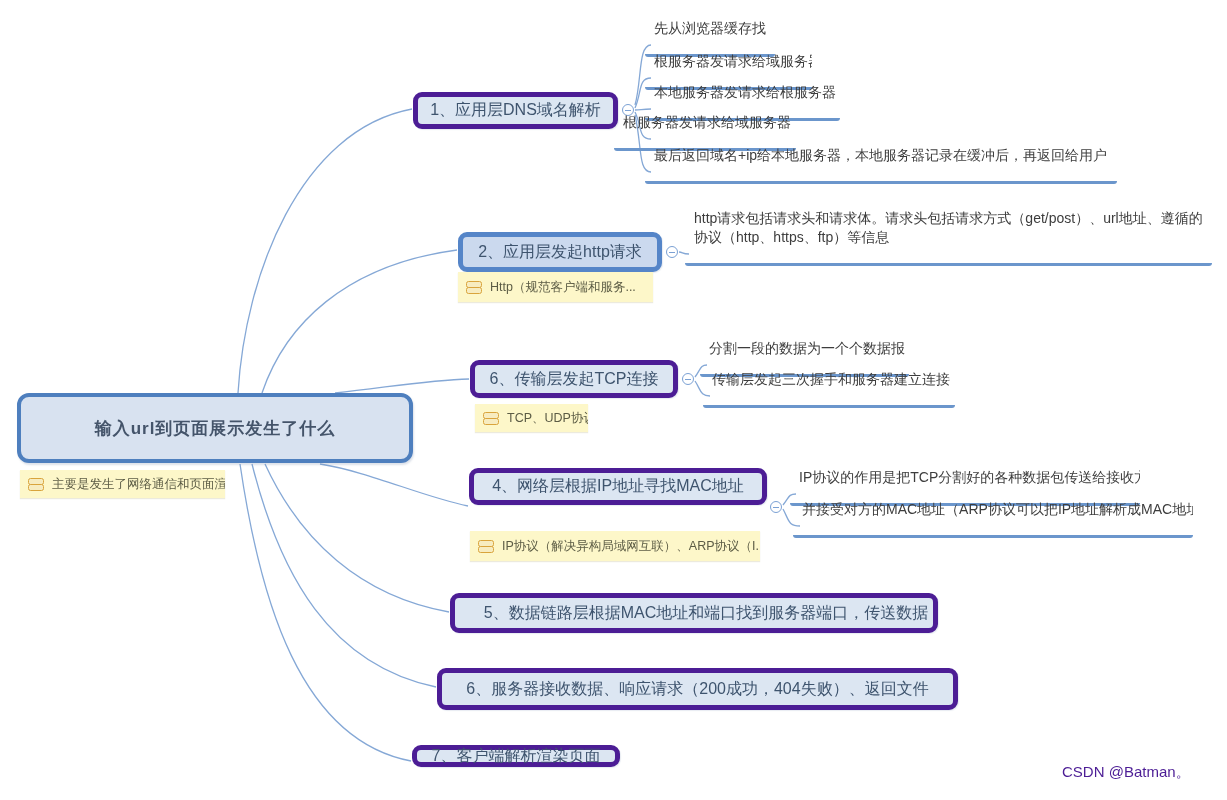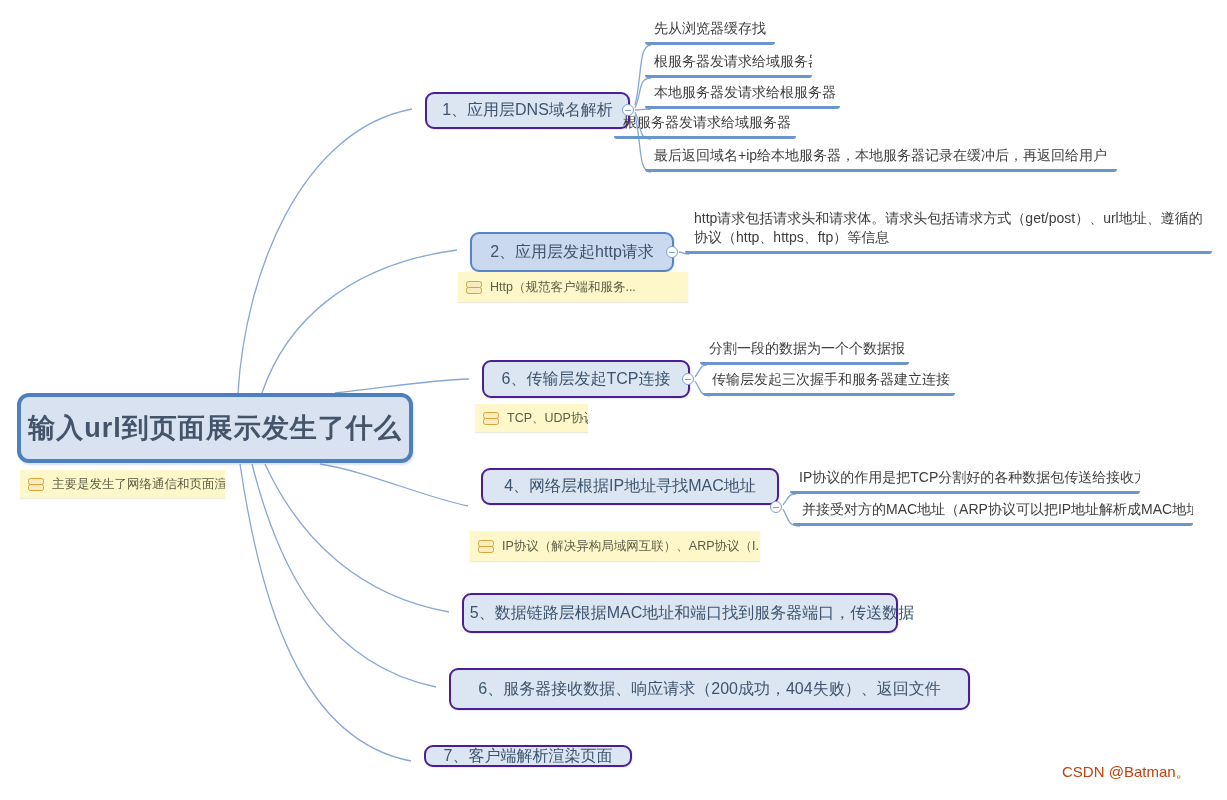--- a/index.html
+++ b/index.html
@@ -8,59 +8,58 @@
   #canvas { position:relative; width:1227px; height:800px; background:#ffffff; }
 
   svg.links { position:absolute; left:0; top:0; width:1227px; height:800px; }
   svg.links path { fill:none; stroke:#85a8d6; stroke-width:1.3; }
 
   
   .root {
     position:absolute; left:17px; top:393px; width:396px; height:70px;
     background:#d8e2f0; border:4px solid #4e7fbe; border-radius:12px;
     display:flex; align-items:center; justify-content:center;
-    font-size:27px; font-weight:bold; color:#44546a; letter-spacing:1px;
+    font-size:17px; font-weight:bold; color:#44546a; letter-spacing:1px;
     box-shadow:1px 2px 2px rgba(120,140,170,.25);
   }
 
   
   .node {
-    position:absolute; background:#dce6f2; border:2px solid #4c1d95; border-radius:9px;
+    position:absolute; background:#dce6f2; border:5px solid #4c1d95; border-radius:9px;
     display:flex; align-items:center; justify-content:center;
     font-size:16px; color:#3e546e; white-space:nowrap;
     box-shadow:1px 1px 1px rgba(140,160,190,.2);
-    margin-left:12px;
   }
   .node.selected { background:#cbd9ee; border-color:#5585c8; }
   #n1 { left:413px; top:92px;  width:205px; height:37px; }
   #n2 { left:458px; top:232px; width:204px; height:40px; }
   #n3 { left:470px; top:360px; width:208px; height:38px; }
   #n4 { left:469px; top:468px; width:298px; height:37px; }
-  #n5 { left:450px; top:593px; width:436px; height:40px;padding-left:24px; }
+  #n5 { left:450px; top:593px; width:488px; height:40px;padding-left:24px; }
   #n6 { left:437px; top:668px; width:521px; height:42px; }
   #n7 { left:412px; top:745px; width:208px; height:22px; }
 
   
   .collapse {
     position:absolute; width:12px; height:12px; border-radius:50%;
     background:#ffffff; border:1px solid #7ba1d4;
   }
   .collapse::after {
     content:""; position:absolute; left:2px; right:2px; top:4.5px; height:1.5px;
     background:#7ba1d4;
   }
   #c1 { left:622px; top:104px; }
   #c2 { left:666px; top:246px; }
   #c3 { left:682px; top:373px; }
   #c4 { left:770px; top:501px; }
 
   
   .sub {
     position:absolute; font-size:14px; line-height:19px; color:#3d3d3d;
-    padding:0 4px 4px 9px; border-bottom:3px solid #6b96cc; border-radius:0 0 3px 3px;
+    padding:0 4px 16px 9px; border-bottom:3px solid #6b96cc; border-radius:0 0 3px 3px;
     white-space:nowrap; overflow:hidden;
   }
   .sub.wrap { white-space:normal; overflow:visible; }
   #b1c1 { left:645px; top:19px;  width:130px; }
   #b1c2 { left:645px; top:52px;  width:167px; }
   #b1c3 { left:645px; top:83px;  width:195px; }
   #b1c4 { left:614px; top:113px; width:182px; }
   #b1c5 { left:645px; top:146px; width:472px; }
   #b2c1 { left:685px; top:209px; width:527px; }
   #b3c1 { left:700px; top:339px; width:209px; }
@@ -68,37 +67,37 @@
   #b4c1 { left:790px; top:468px; width:350px; }
   #b4c2 { left:793px; top:500px; width:400px; }
 
   
   .note {
     position:absolute; background:#fdf7c9; color:#5c5c45; font-size:12.5px;
     display:flex; align-items:center; padding:0 8px; overflow:hidden; white-space:nowrap;
     box-shadow:0 1px 1px rgba(180,170,120,.25);
   }
   #rootnote { left:20px;  top:470px; width:205px; height:28px; }
-  #note2    { left:458px; top:272px; width:230px; height:30px; }
+  #note2    { left:458px; top:272px; width:195px; height:30px; }
   #note3    { left:475px; top:404px; width:113px; height:28px; }
   #note4    { left:470px; top:531px; width:290px; height:30px; }
 
   .note-icon {
     position:relative; width:16px; height:13px; flex:0 0 16px; margin-right:8px;
     display:inline-block;
   }
   .note-icon::before, .note-icon::after {
     content:""; position:absolute; left:0; right:0; height:5px;
     border:1px solid #d9a43c; border-radius:2.5px; background:#f7ecc0;
   }
   .note-icon::before { top:0; }
   .note-icon::after  { bottom:0; }
 
   .watermark {
-    position:absolute; left:1062px; top:763px; font-size:15px; color:#c2410c;
+    position:absolute; left:1062px; top:763px; font-size:15px; color:#4c1d95;
   }
 </style>
 </head>
 <body>
 
 <div id="canvas">
 
   <svg class="links" viewBox="0 0 1227 800">
 
     <path d="M 238 393 C 245 275, 300 130, 412 109"></path>

